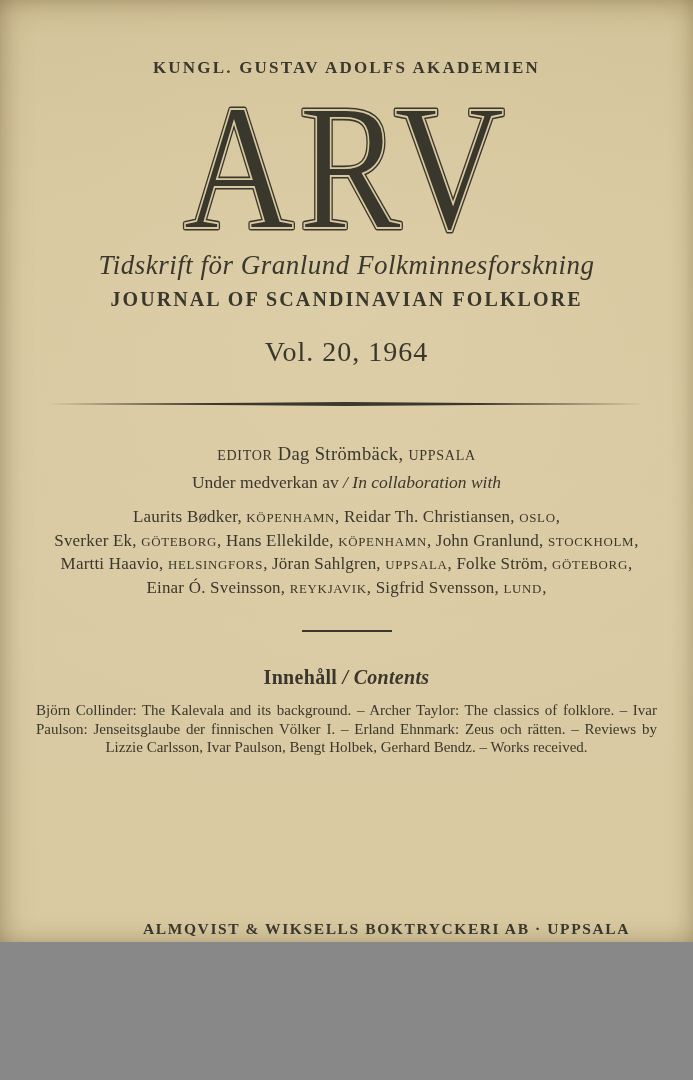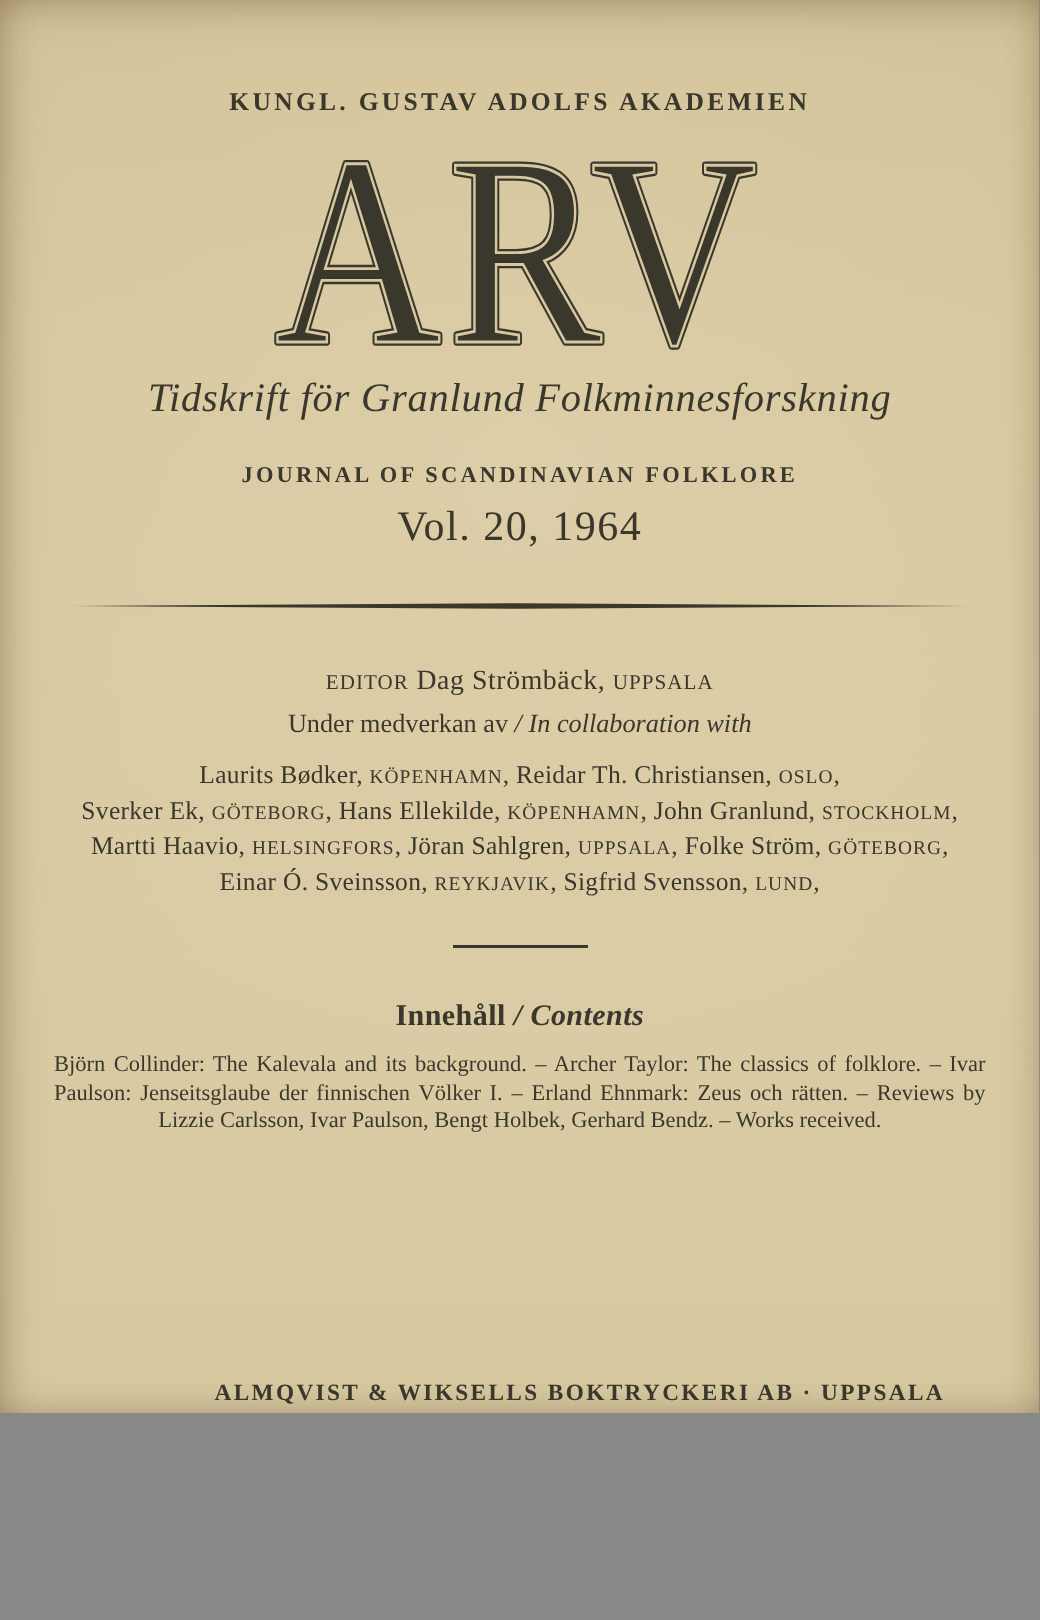--- a/index.html
+++ b/index.html
@@ -39,22 +39,22 @@
   .arv-base { fill: #3a372c; stroke: #3a372c; stroke-width: 5px; stroke-linejoin: round; }
   .arv-inline { fill: none; stroke: #d8c8a0; stroke-width: 1.9px; }
 
   .subtitle-sv {
     top: 250px;
     font-size: 27px;
     font-style: italic;
     letter-spacing: 0.5px;
   }
   .subtitle-en {
-    top: 309px;
-    font-size: 15px;
+    top: 288px;
+    font-size: 20px;
     font-weight: bold;
     letter-spacing: 2.1px;
   }
   .volume { top: 336px; font-size: 28px; letter-spacing: 1px; }
 
   .rule1 { top: 401px; }
   .rule1 svg { display: block; margin: 0 auto; }
 
   .editor-line { top: 444px; font-size: 18.5px; letter-spacing: 0.4px; }
   .collab-line { top: 472px; font-size: 17.5px; }

